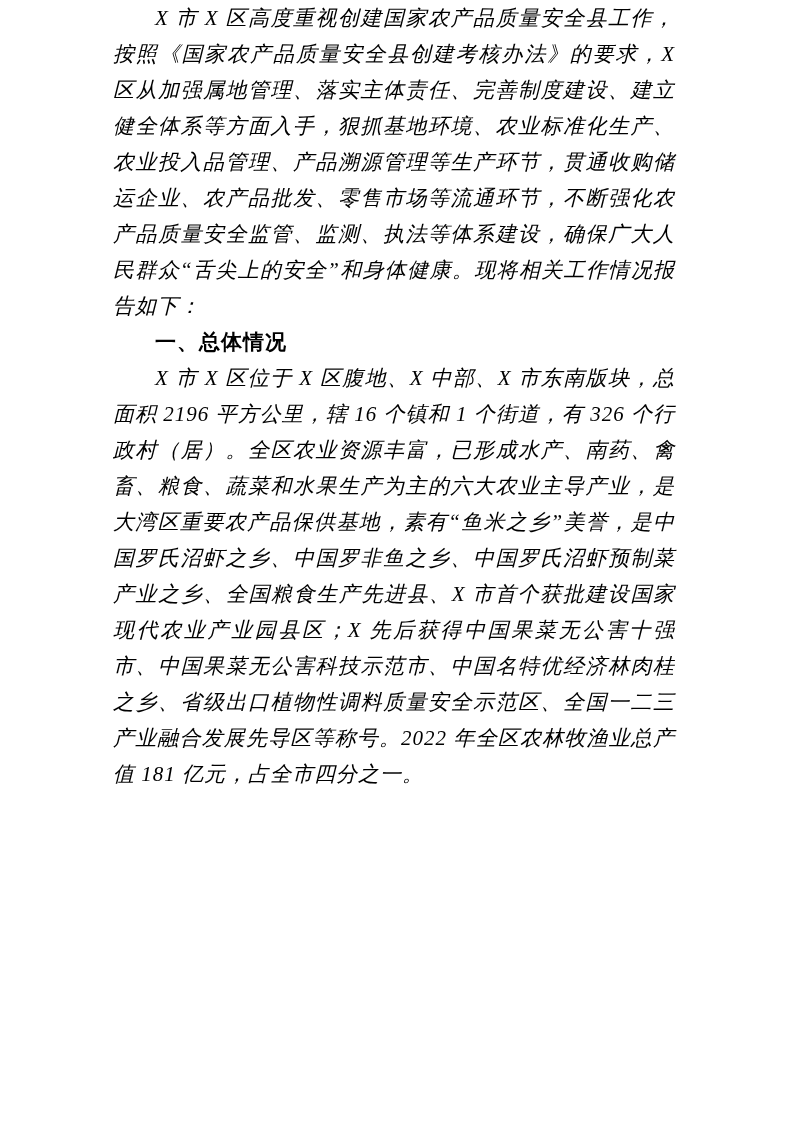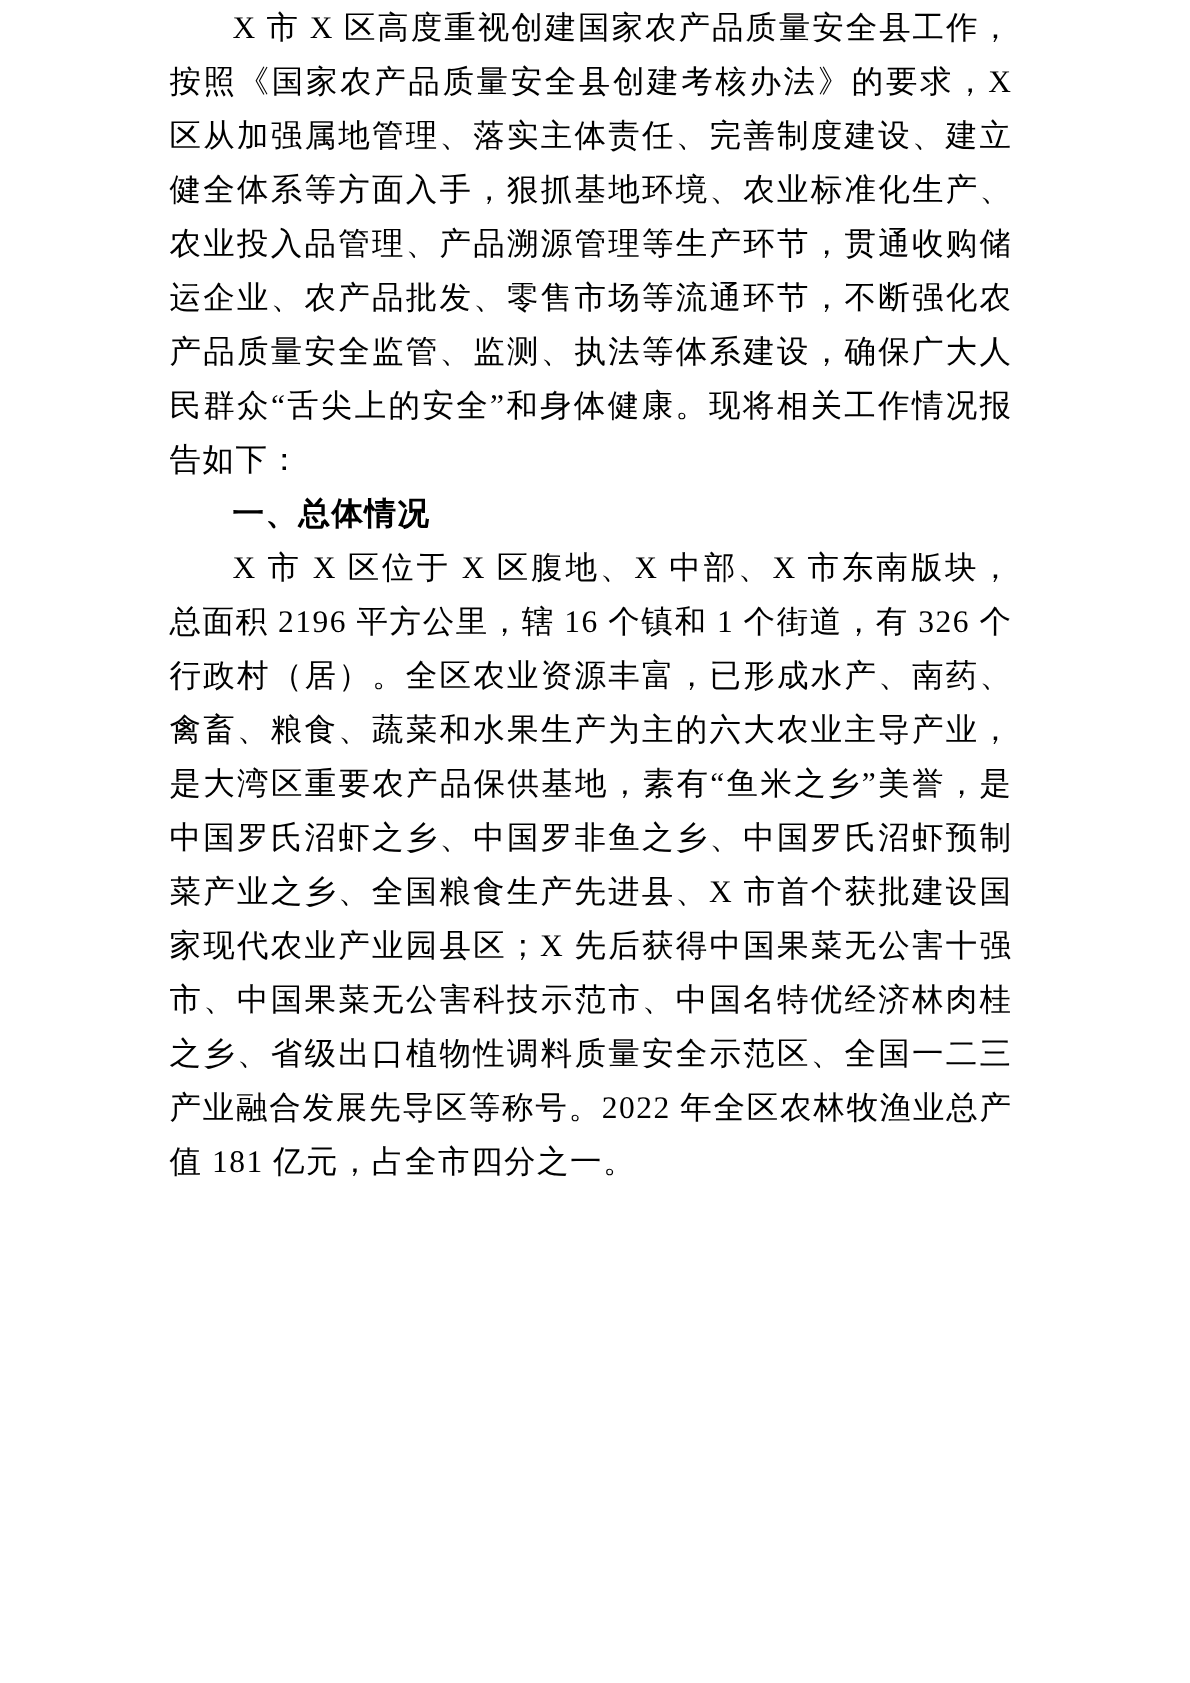--- a/index.html
+++ b/index.html
@@ -33,24 +33,25 @@
   .para {
     margin: 0;
     font-family: "Liberation Serif", "DejaVu Serif", serif;
     font-size: 21px;
     line-height: 36px;
     text-align: justify;
     text-justify: inter-character;
     text-indent: 2em;
     letter-spacing: 1px;
     color: #000000;
+    font-style: italic;
   }
   .section-heading {
     margin: 0;
-    font-family: Liberation Serif, serif;
+    font-family: Liberation Sans, sans-serif;
     font-weight: 700;
     font-size: 21px;
     line-height: 36px;
     text-indent: 2em;
     letter-spacing: 1px;
     color: #000000;
   }
 </style>
 </head>
 <body>

